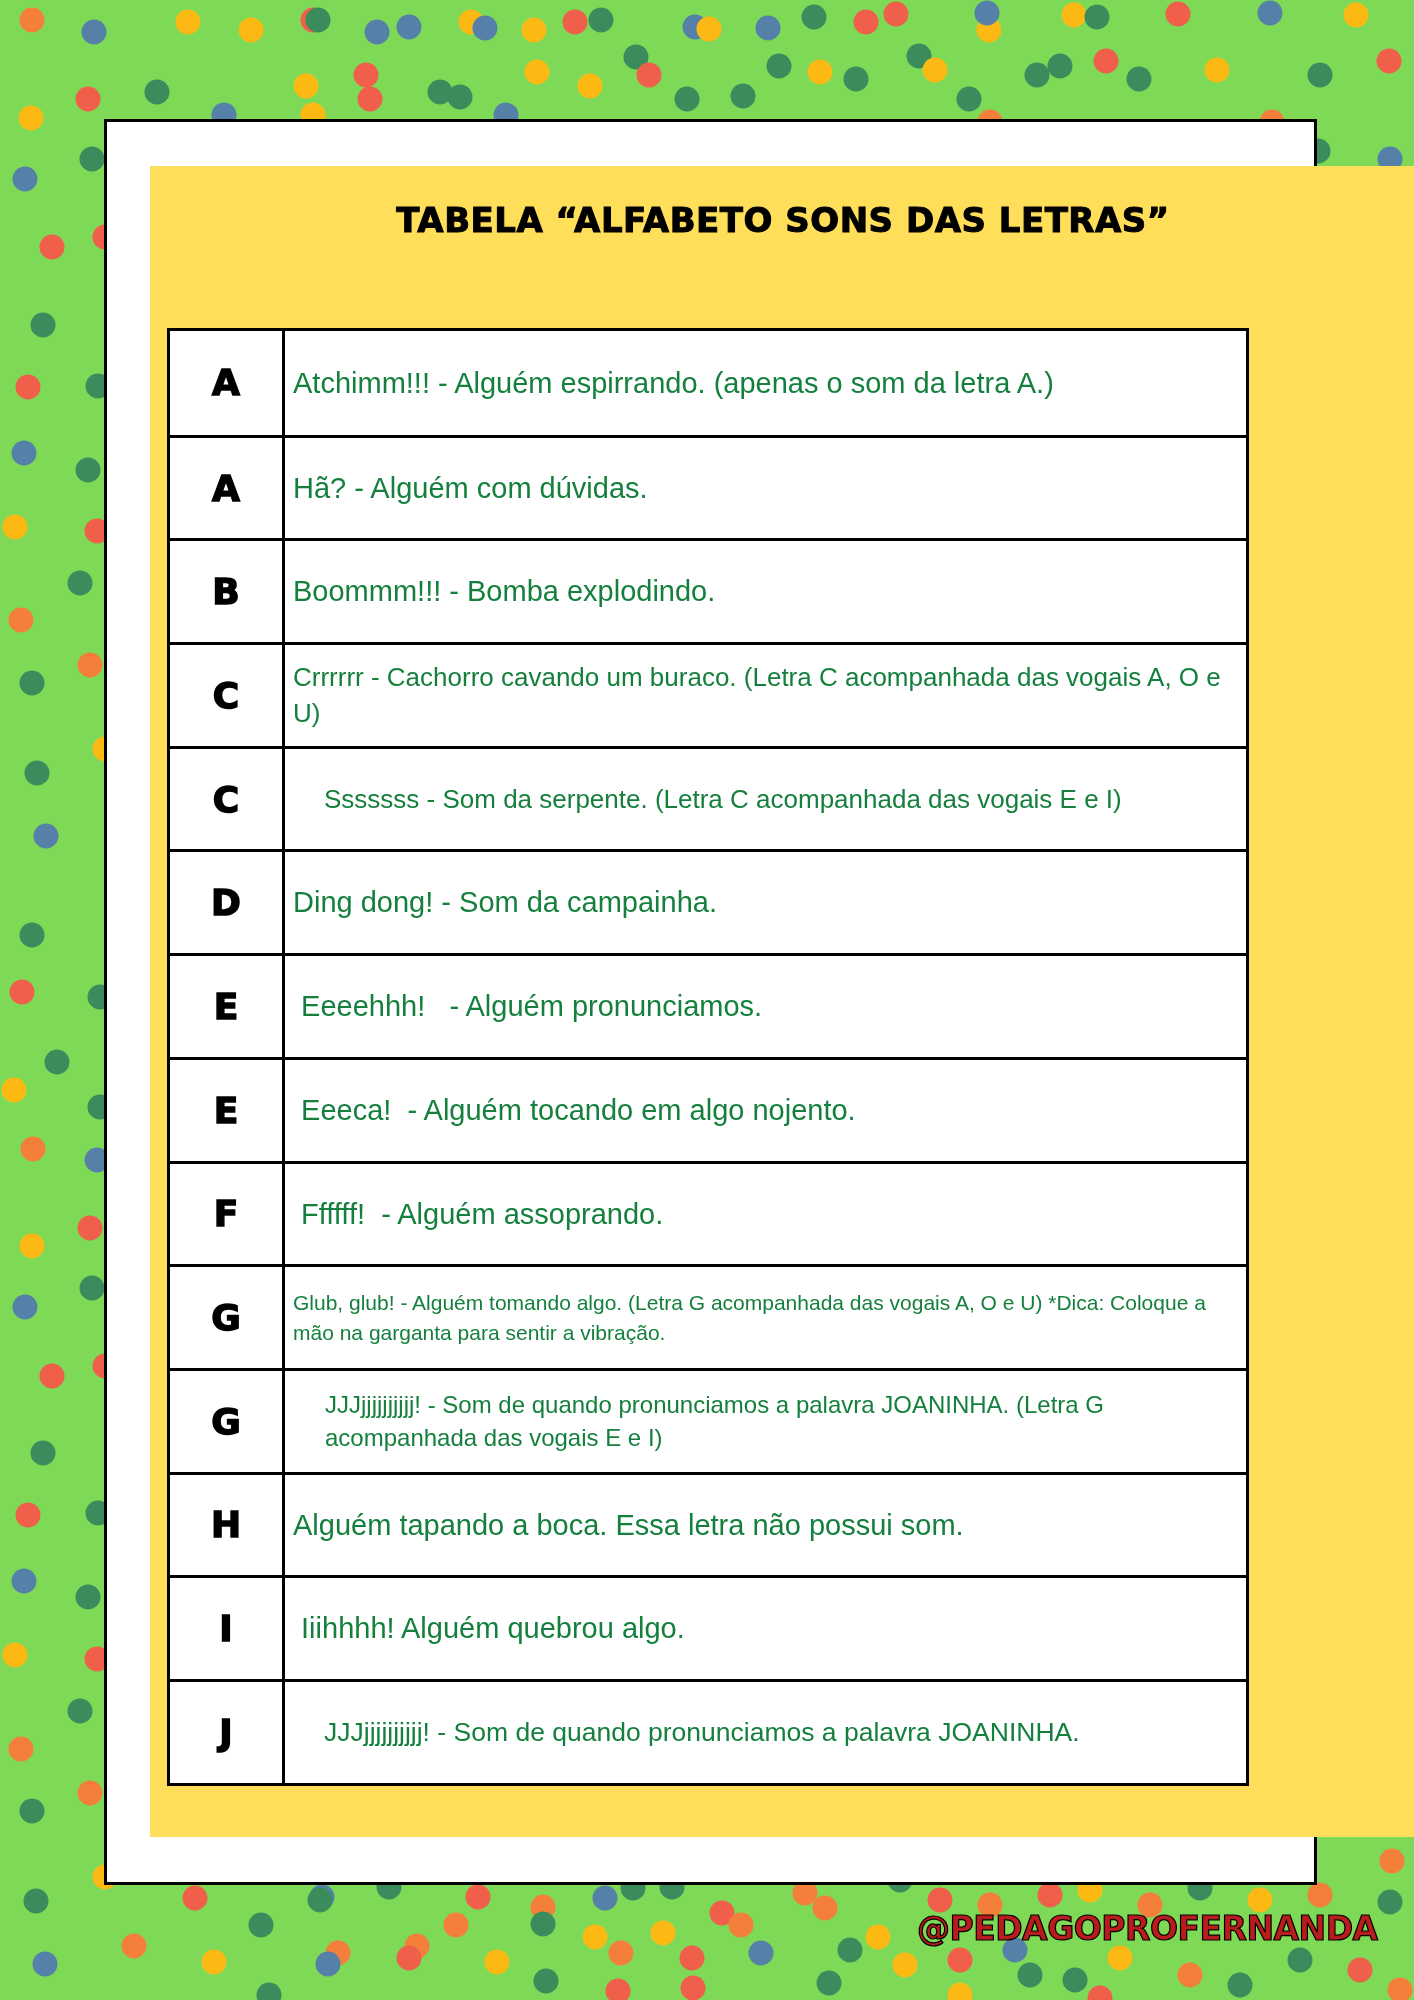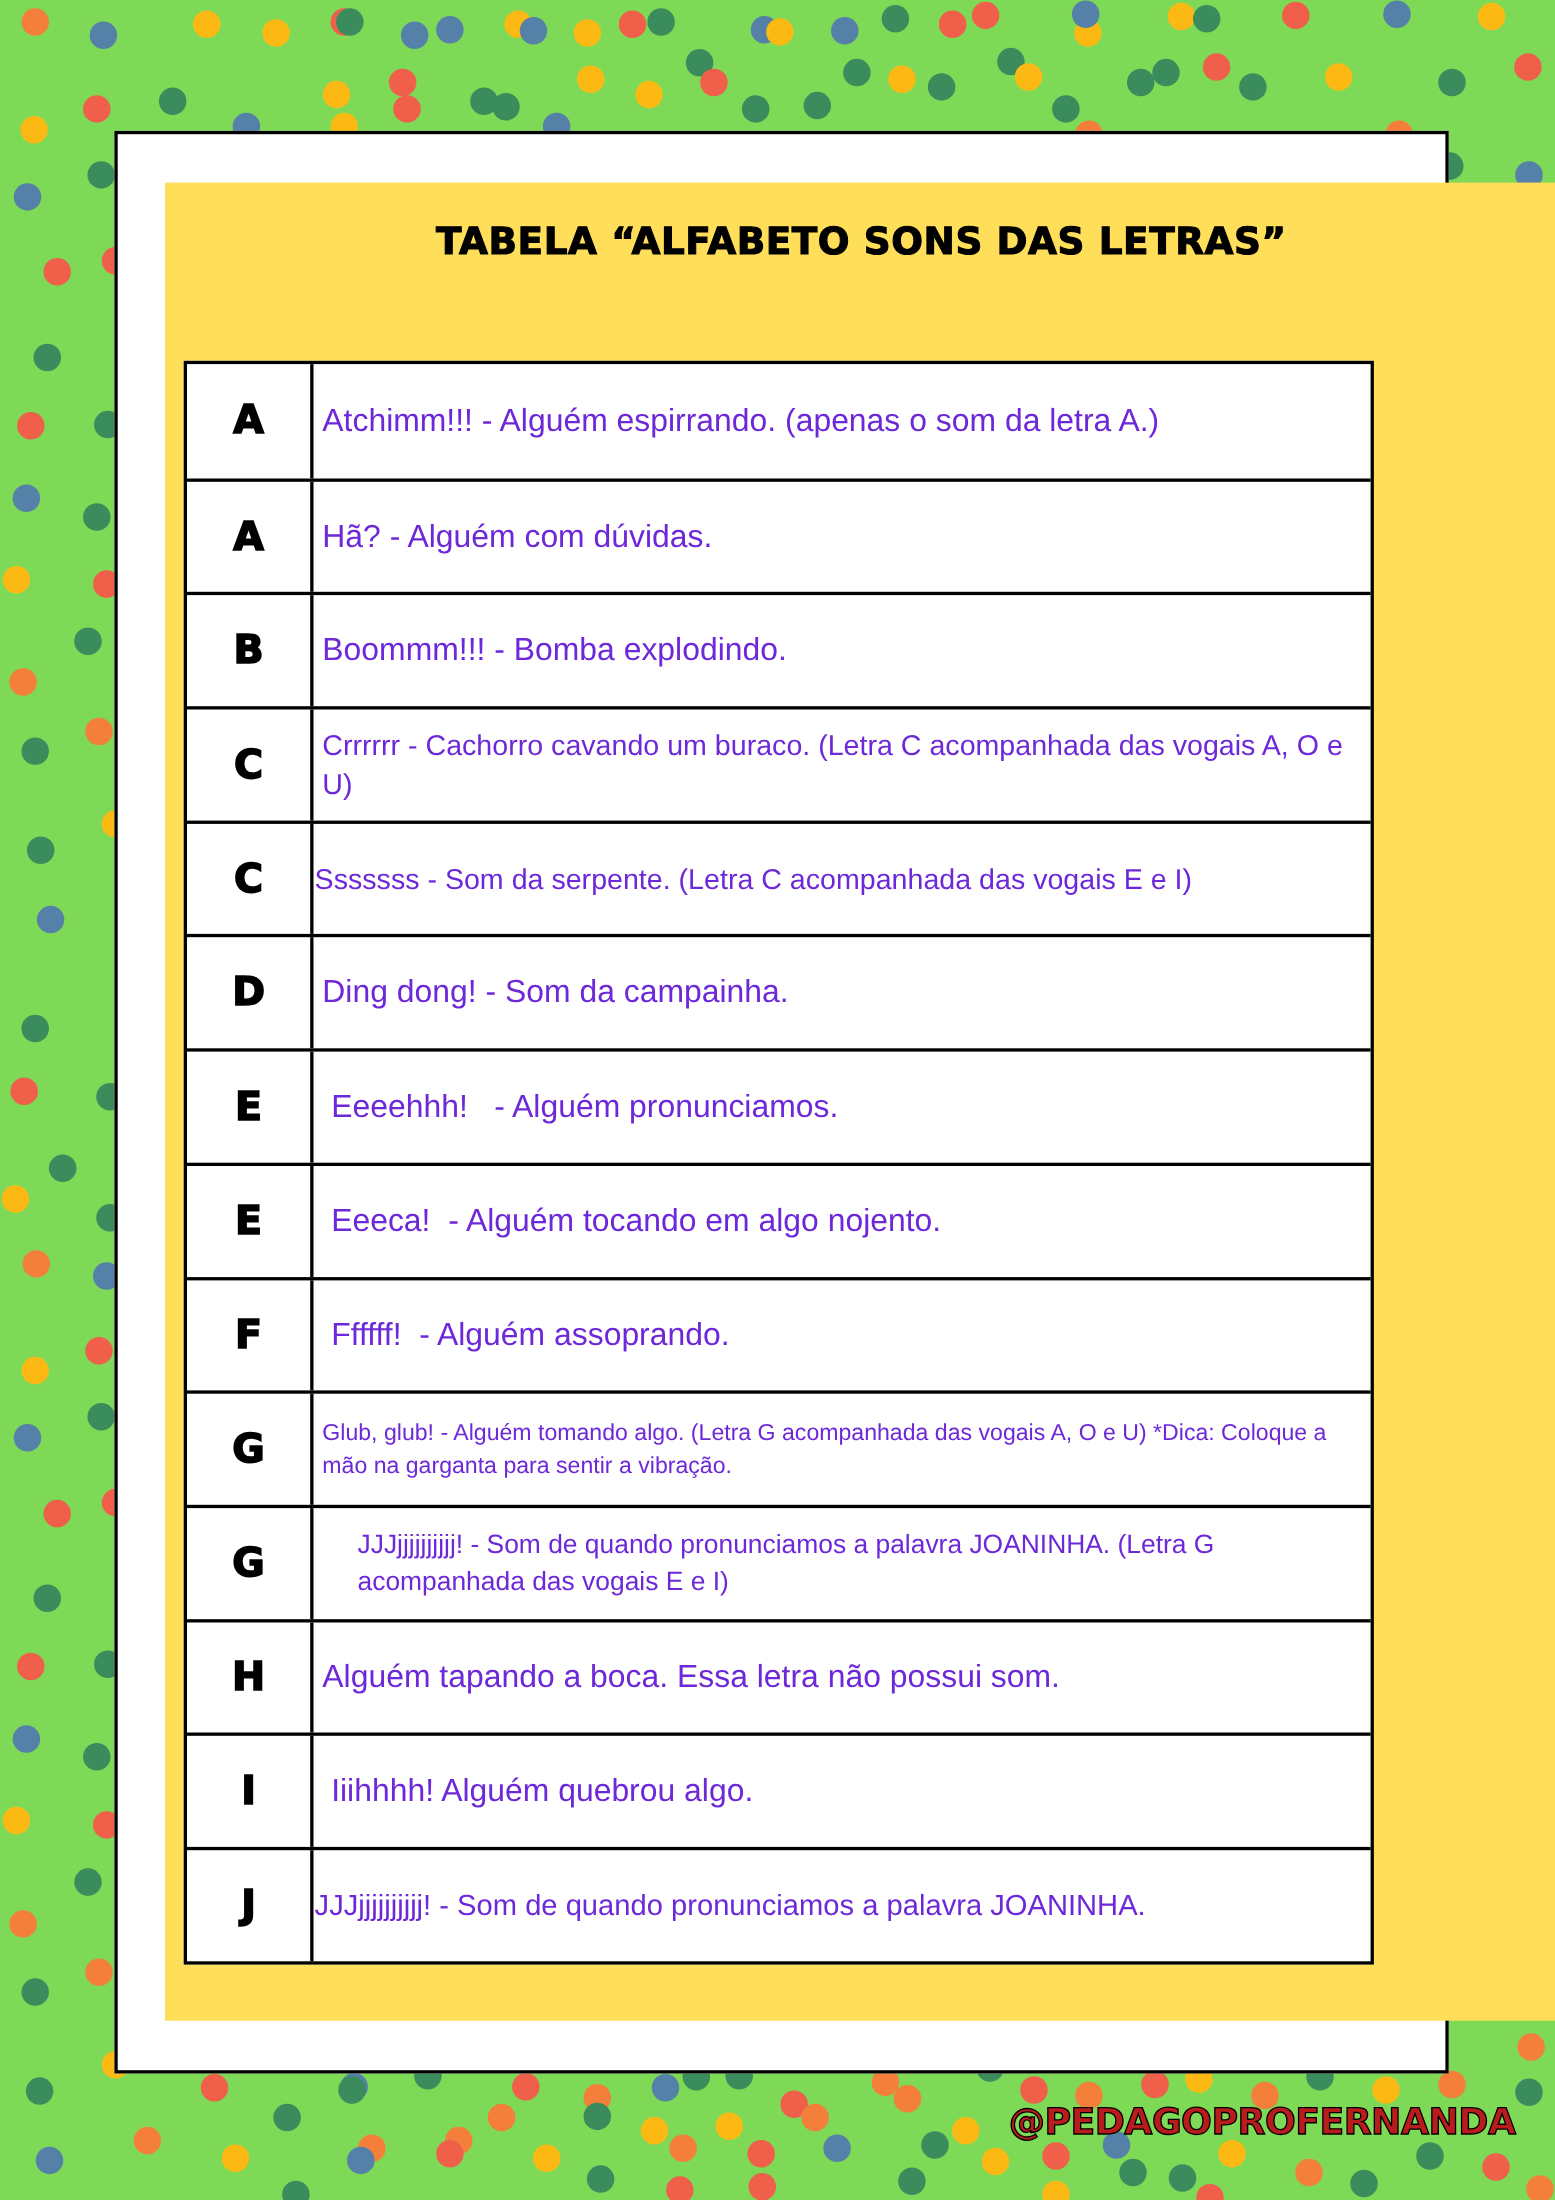--- a/index.html
+++ b/index.html
@@ -5,23 +5,23 @@
   html, body { margin:0; padding:0; }
   body { width:1414px; height:2000px; position:relative; overflow:hidden; background:#7ED957; font-family:"Liberation Sans", sans-serif; }
   #dots { position:absolute; left:0; top:0; width:1414px; height:2000px; }
   .frame { position:absolute; left:104px; top:119px; width:1213px; height:1766px; box-sizing:border-box; background:#fff; border:3px solid #000; }
   .panel { position:absolute; left:150px; top:166px; width:1266px; height:1671px; background:#FFDE59; }
   .title { position:absolute; left:0; top:34px; width:100%; text-align:center; font-family:"DejaVu Sans", sans-serif; font-weight:900; font-size:34px; letter-spacing:0.5px; color:#000; transform:scaleX(1.0); -webkit-text-stroke:1px #000; }
   .table { position:absolute; left:17px; top:162px; width:1082px; border-collapse:collapse; background:#fff; border:3px solid #000; box-sizing:border-box; }
   .row { display:flex; height:103.7px; box-sizing:border-box; border-top:3px solid #000; }
   .row:first-child { border-top:none; }
   .letter { width:112px; flex:0 0 112px; border-right:3px solid #000; display:flex; align-items:center; justify-content:center; font-family:"DejaVu Sans", sans-serif; font-weight:900; font-size:36px; -webkit-text-stroke:1.5px #000; }
-  .desc { flex:1; display:flex; align-items:center; padding:0 6px 0 8px; font-family:"Liberation Sans", sans-serif; font-size:29px; color:#6d28d9; line-height:1.4; }
+  .desc { flex:1; display:flex; align-items:center; padding:0 6px 0 8px; font-family:"Liberation Sans", sans-serif; font-size:29px; color:#15803d; line-height:1.4; }
   .desc.small { font-size:26px; }
-  .desc.tight { padding-left:1px; font-size:27.5px; white-space:nowrap; }
+  .desc.tight { padding-left:1px; font-size:27.5px; white-space:nowrap;margin-left:38px; }
   .watermark { position:absolute; left:917px; top:1909px; font-family:"DejaVu Sans", sans-serif; font-weight:900; font-size:33px; letter-spacing:-0.5px; color:#b91c1c; -webkit-text-stroke:1.2px #000; }
 </style>
 </head>
 <body>
 
 <svg id="dots" xmlns="http://www.w3.org/2000/svg" width="1414" height="2000">
   <g id="dotgroup">
       <circle cx="32" cy="20" r="12.5" fill="#F47F3A"></circle>
       <circle cx="94" cy="32" r="12.5" fill="#5581A8"></circle>
       <circle cx="188" cy="22" r="12.5" fill="#FDB913"></circle>

